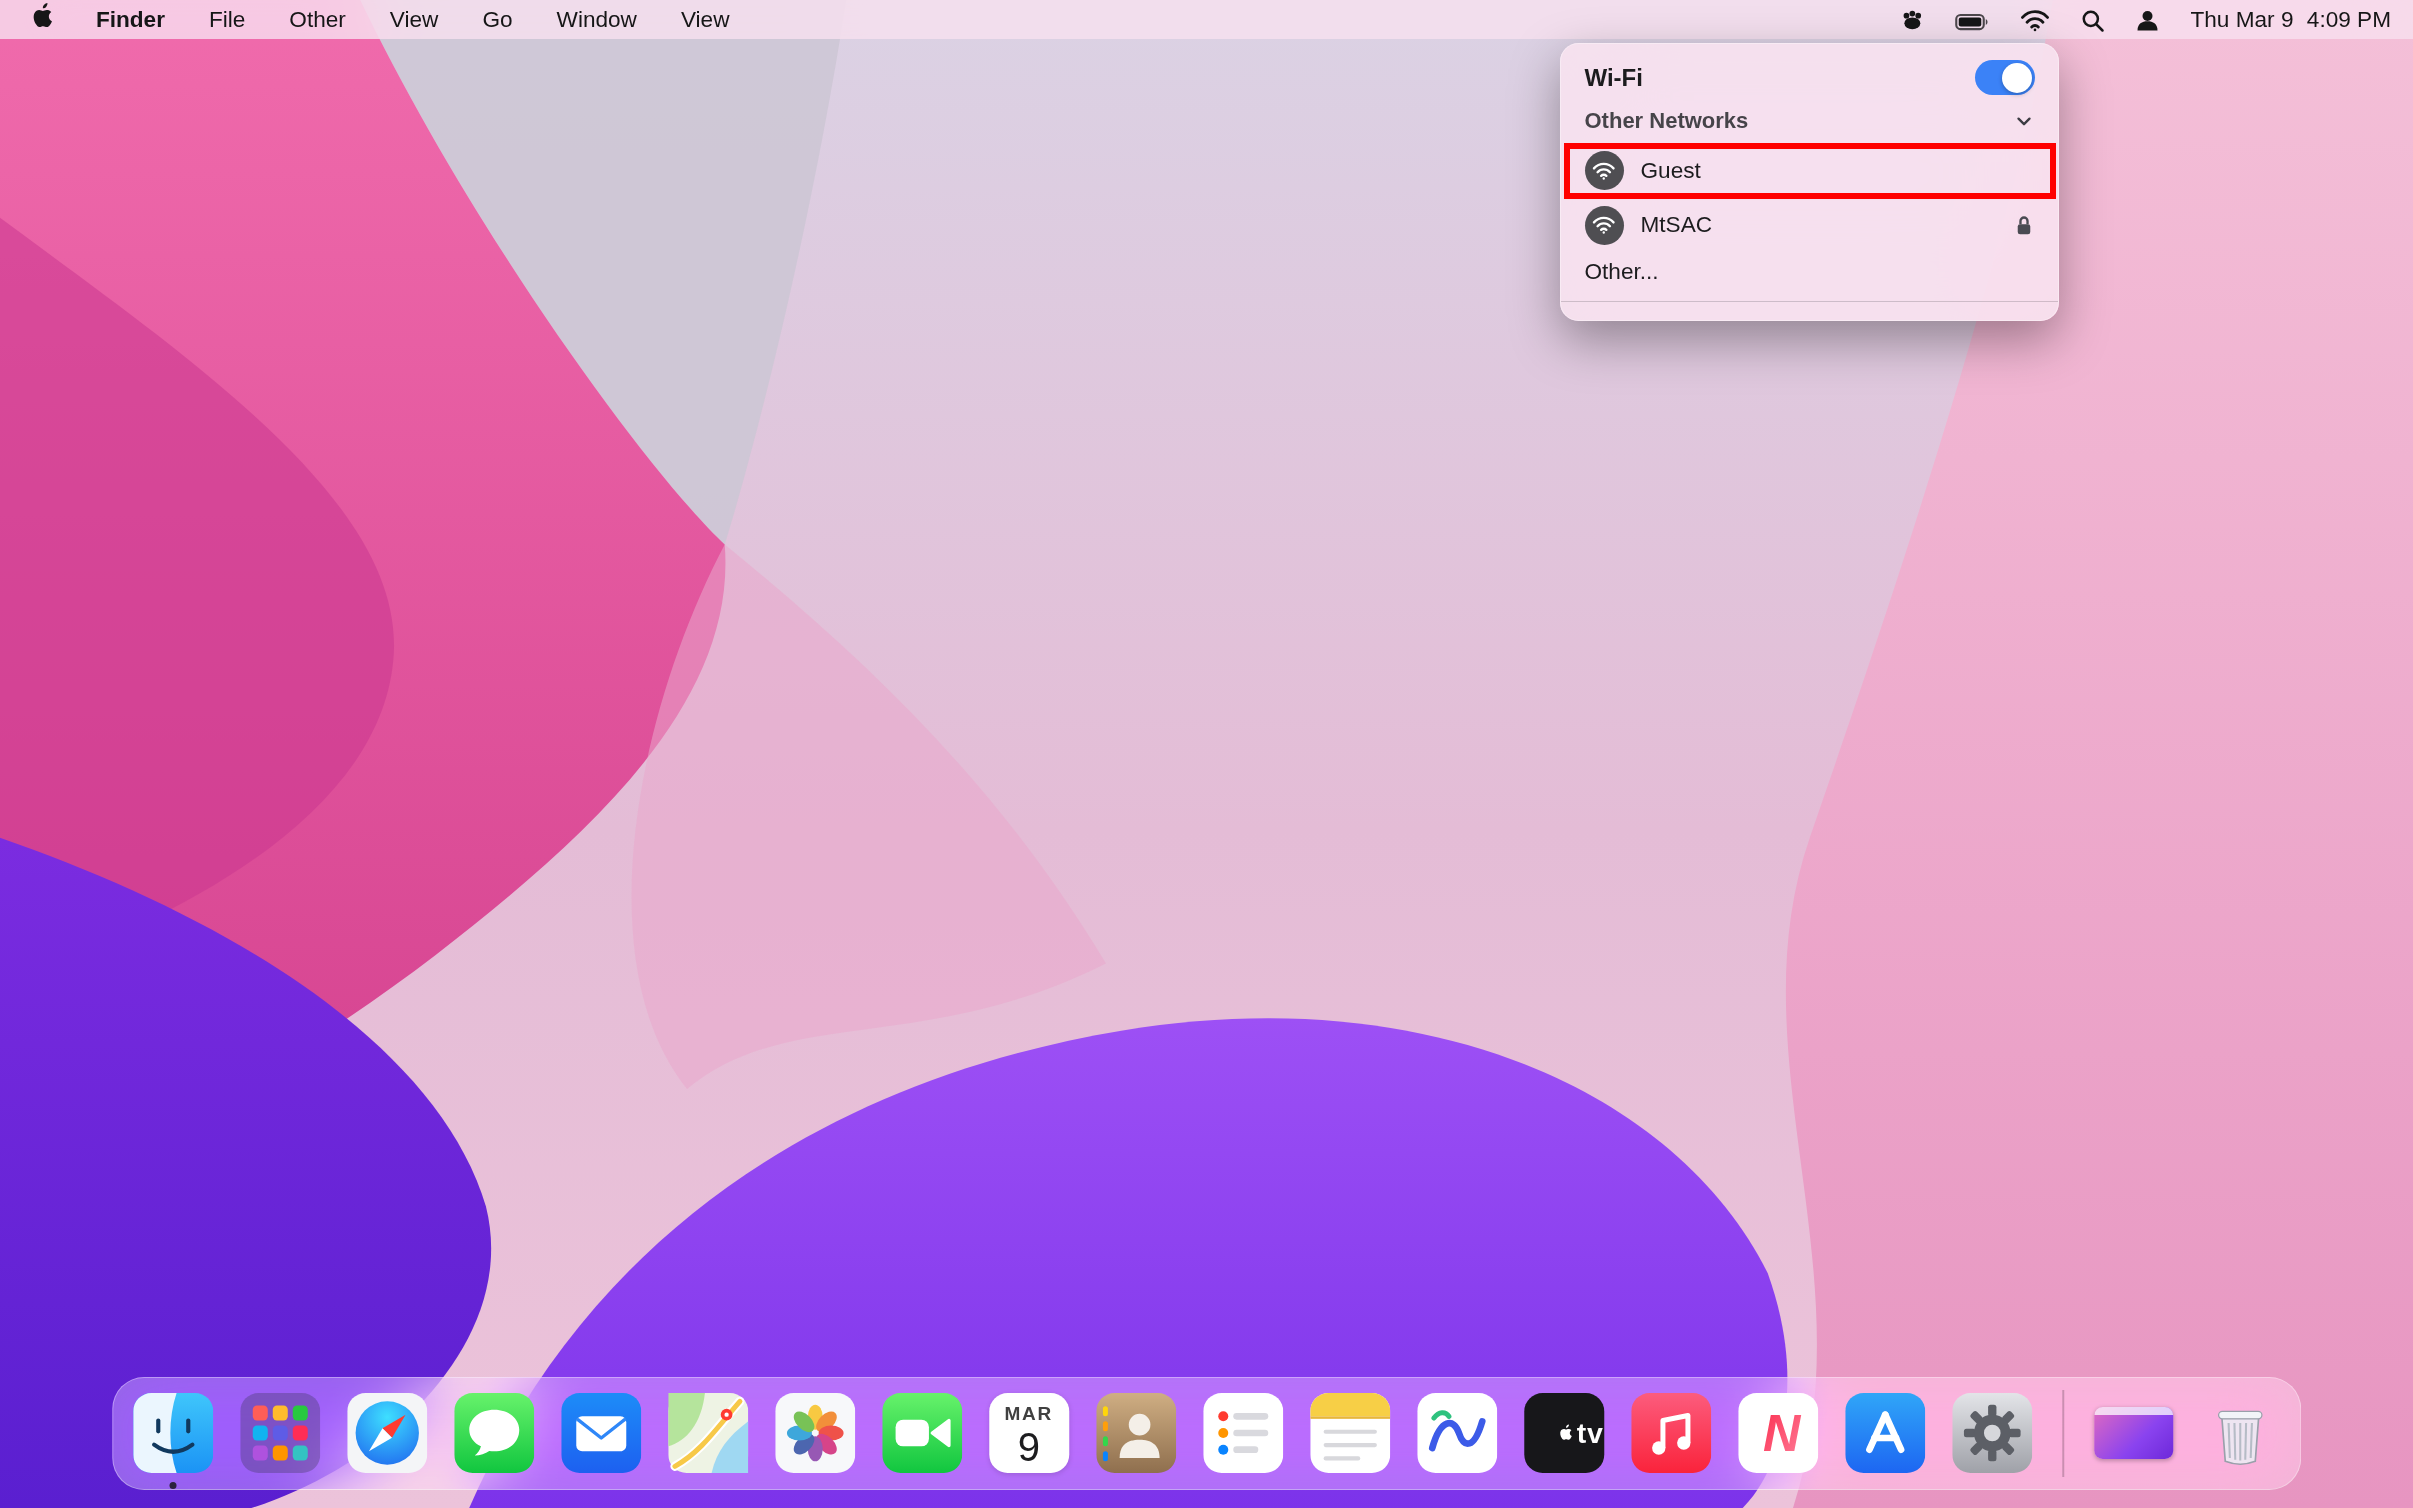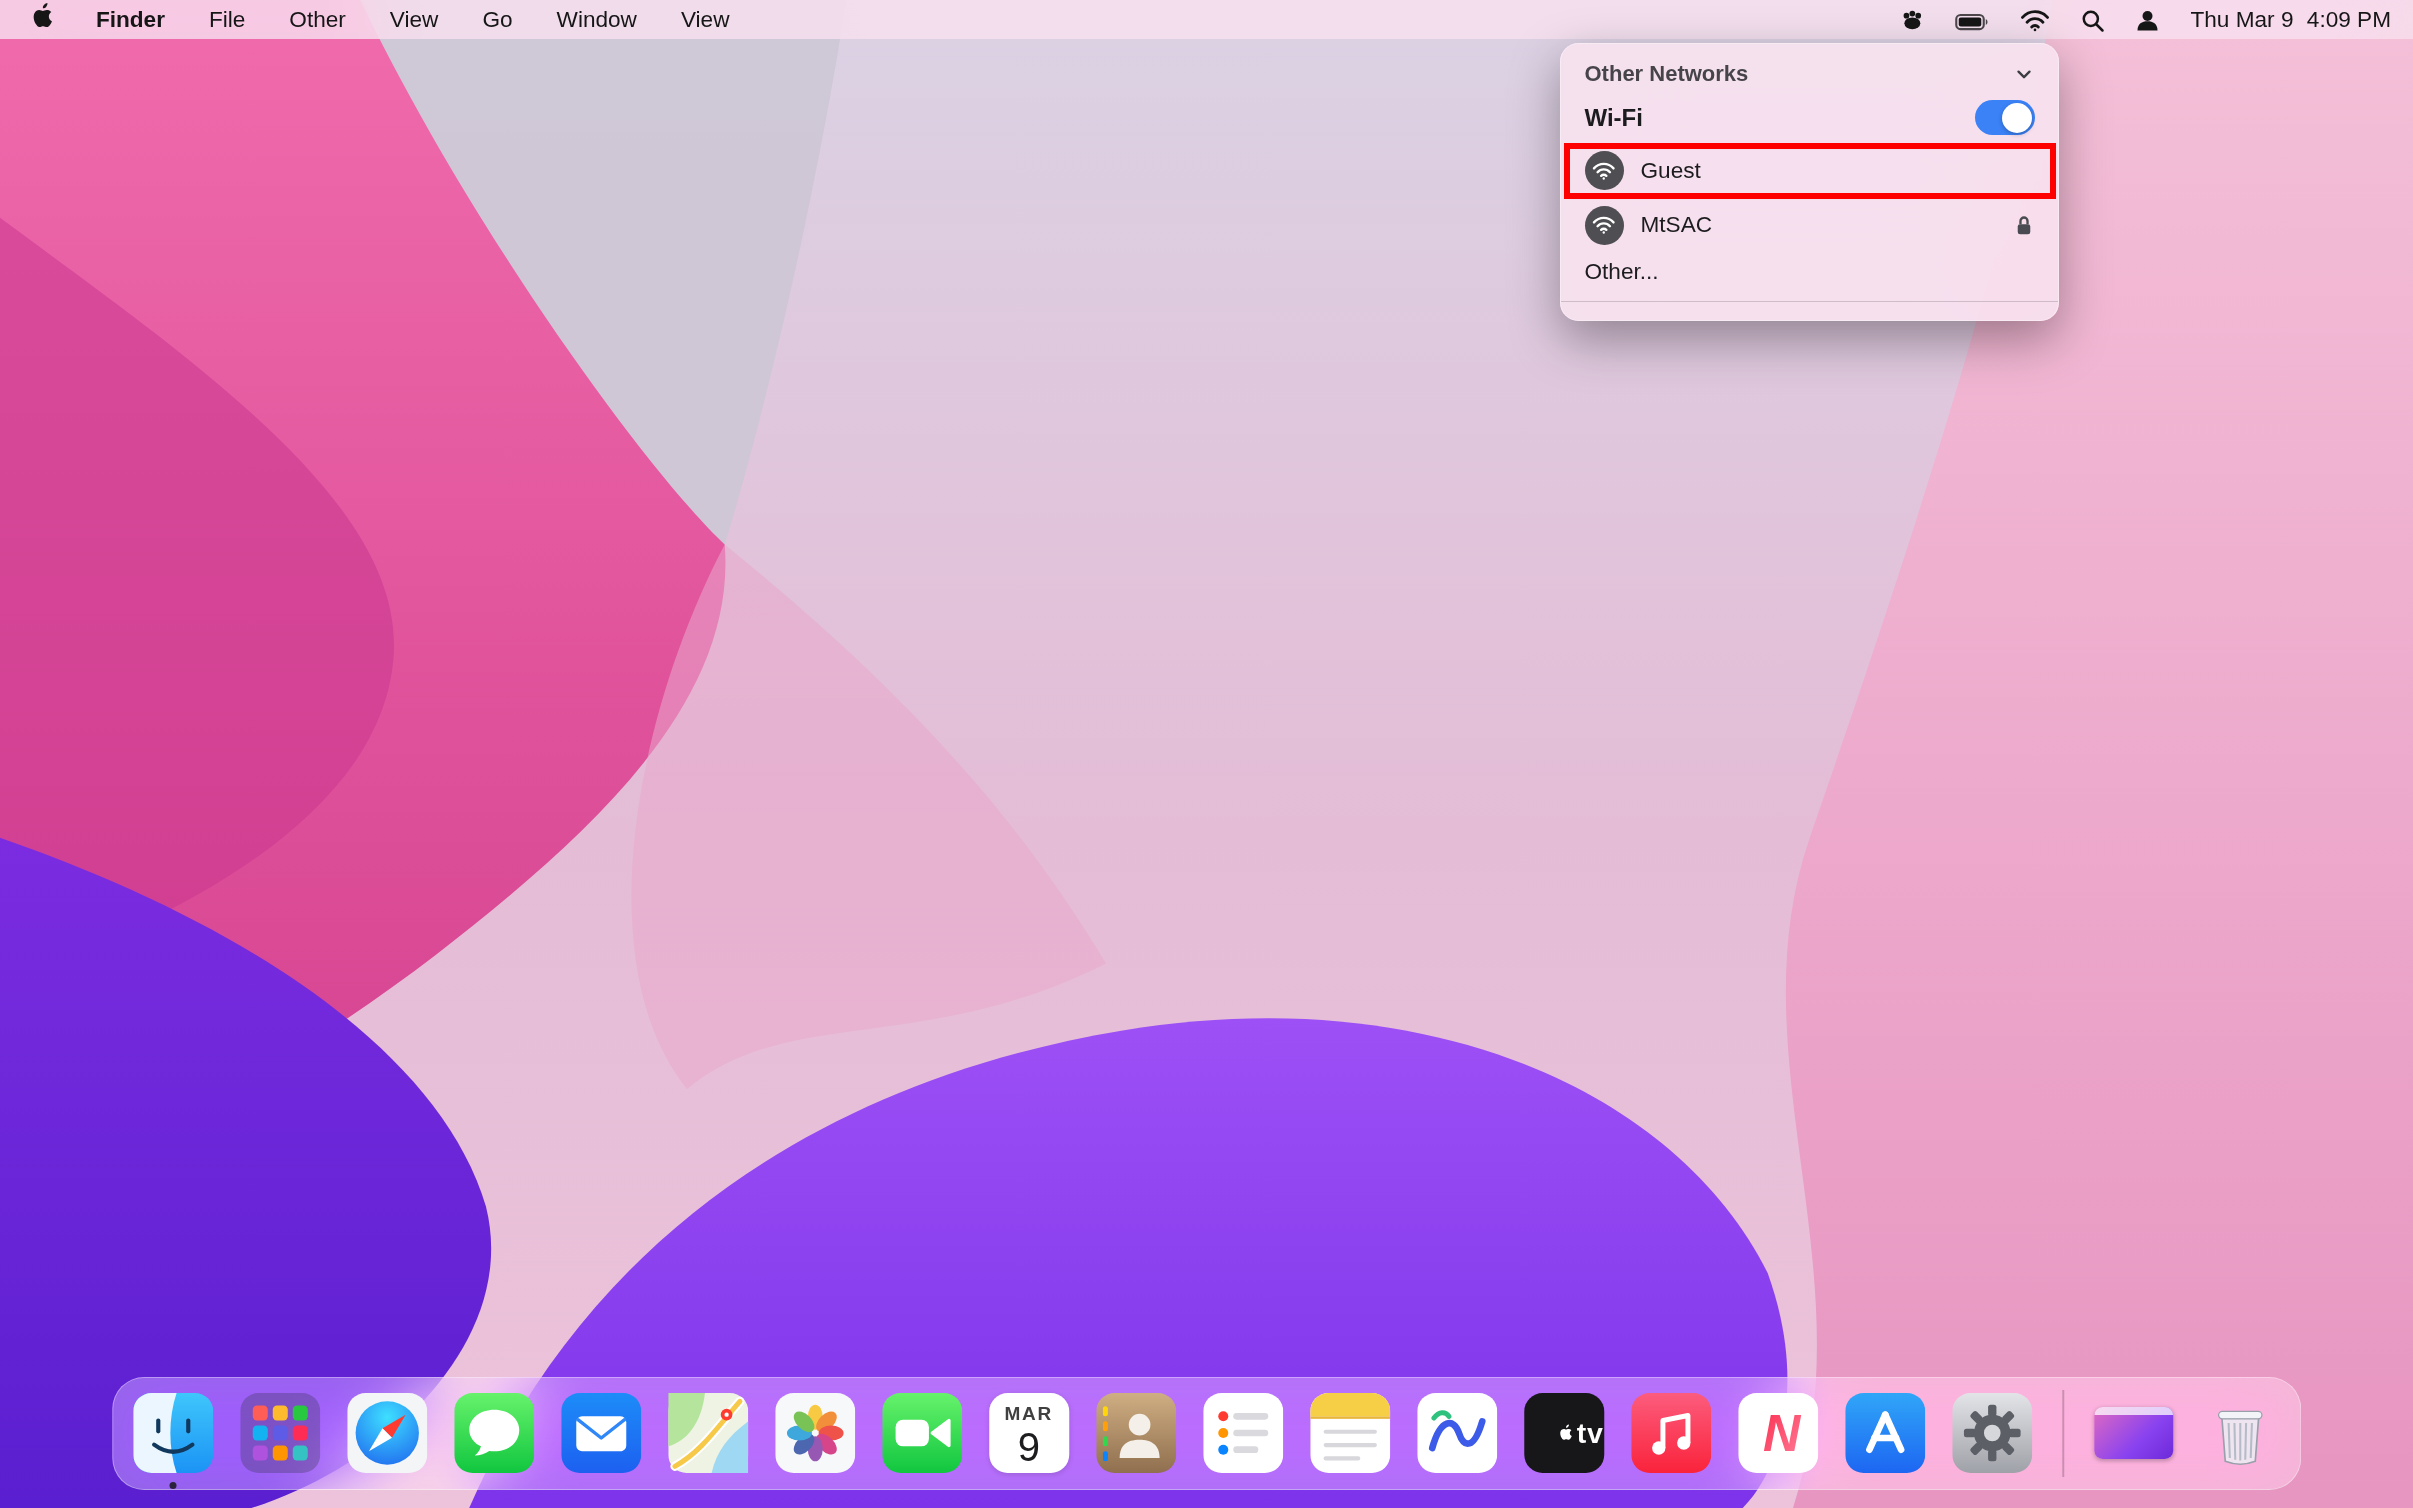--- a/index.html
+++ b/index.html
@@ -165,33 +165,33 @@
       </svg>
     </span>
     <span class="mb-clock">
       <span>Thu Mar 9</span>
       <span>4:09 PM</span>
     </span>
   </div>
 </div>
 
 <div class="wifi-panel">
+  <div class="prow row-title">
+    <span>Wi-Fi</span>
+    <div class="toggle">
+        <div class="knob"></div>
+      </div>
+  </div>
   <div class="prow row-header">
     <span>Other Networks</span>
     <span class="chev">
       <svg width="22" height="22" viewBox="0 0 28 28" fill="none" stroke="#3c3c43" stroke-width="3" stroke-linecap="round" stroke-linejoin="round">
         <path d="M7 11 L14 18 L21 11"></path>
       </svg>
     </span>
-  </div>
-  <div class="prow row-title">
-    <span>Wi-Fi</span>
-    <div class="toggle">
-        <div class="knob"></div>
-      </div>
   </div>
 
   <div class="annotated">
     <div class="prow net-row">
       <span class="net-badge">
         <svg width="23.5" height="20" viewBox="0 0 36 30" fill="none" stroke="#ffffff" stroke-width="3.6" stroke-linecap="round">
           <path d="M3 11 C7 6.5 12.3 4 18 4 C23.7 4 29 6.5 33 11"></path>
           <path d="M8.5 16.8 C11 14 14.4 12.4 18 12.4 C21.6 12.4 25 14 27.5 16.8"></path>
           <path d="M14 22.4 C15.1 21.3 16.5 20.7 18 20.7 C19.5 20.7 20.9 21.3 22 22.4"></path>
           <circle cx="18" cy="26.5" r="1.8" fill="#ffffff" stroke="none"></circle>

